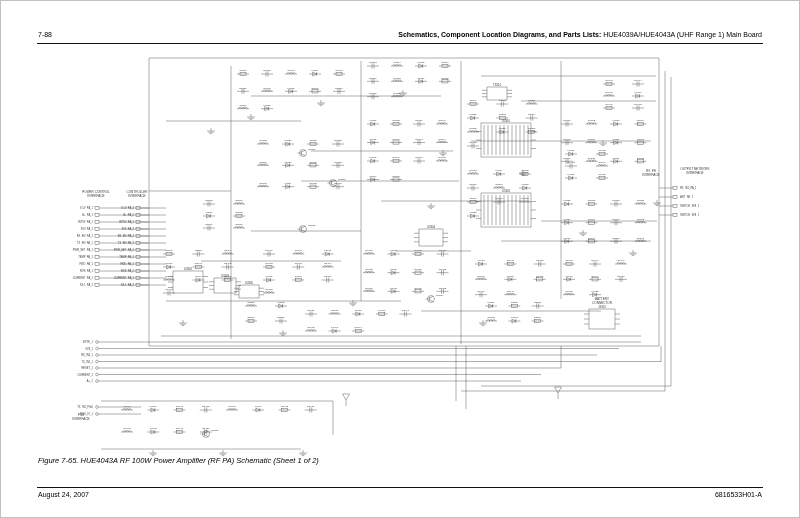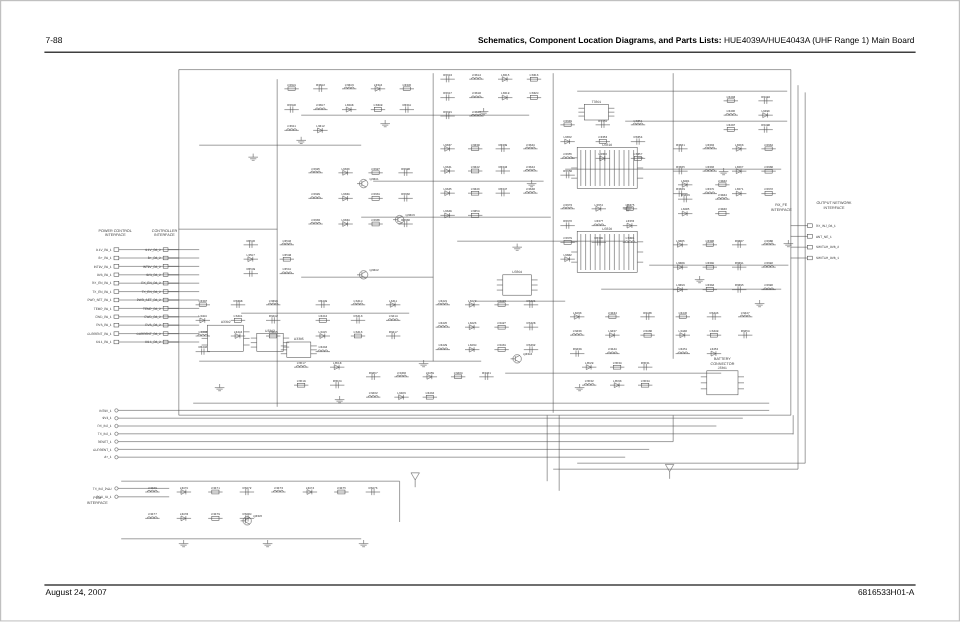--- a/index.html
+++ b/index.html
@@ -1265,20 +1265,21 @@
         <circle cx="96" cy="406" r="1.4"></circle>
         <line x1="97.4" y1="406" x2="140" y2="406"></line>
       </g>
       <g>
         <text x="92" y="414" font-size="2.6" text-anchor="end">PGU_IO_1</text>
         <circle cx="96" cy="413" r="1.4"></circle>
         <line x1="97.4" y1="413" x2="140" y2="413"></line>
       </g>
     </svg>
 
+  <div class="caption">Figure 7-65. HUE4043A RF 100W Power Amplifier (RF PA) Schematic (Sheet 1 of 2)</div>
 
   <div class="rule rule-bottom"></div>
   <div class="footer">
     <span>August 24, 2007</span>
     <span>6816533H01-A</span>
   </div>
 
 </div>
 
 </body></html>

